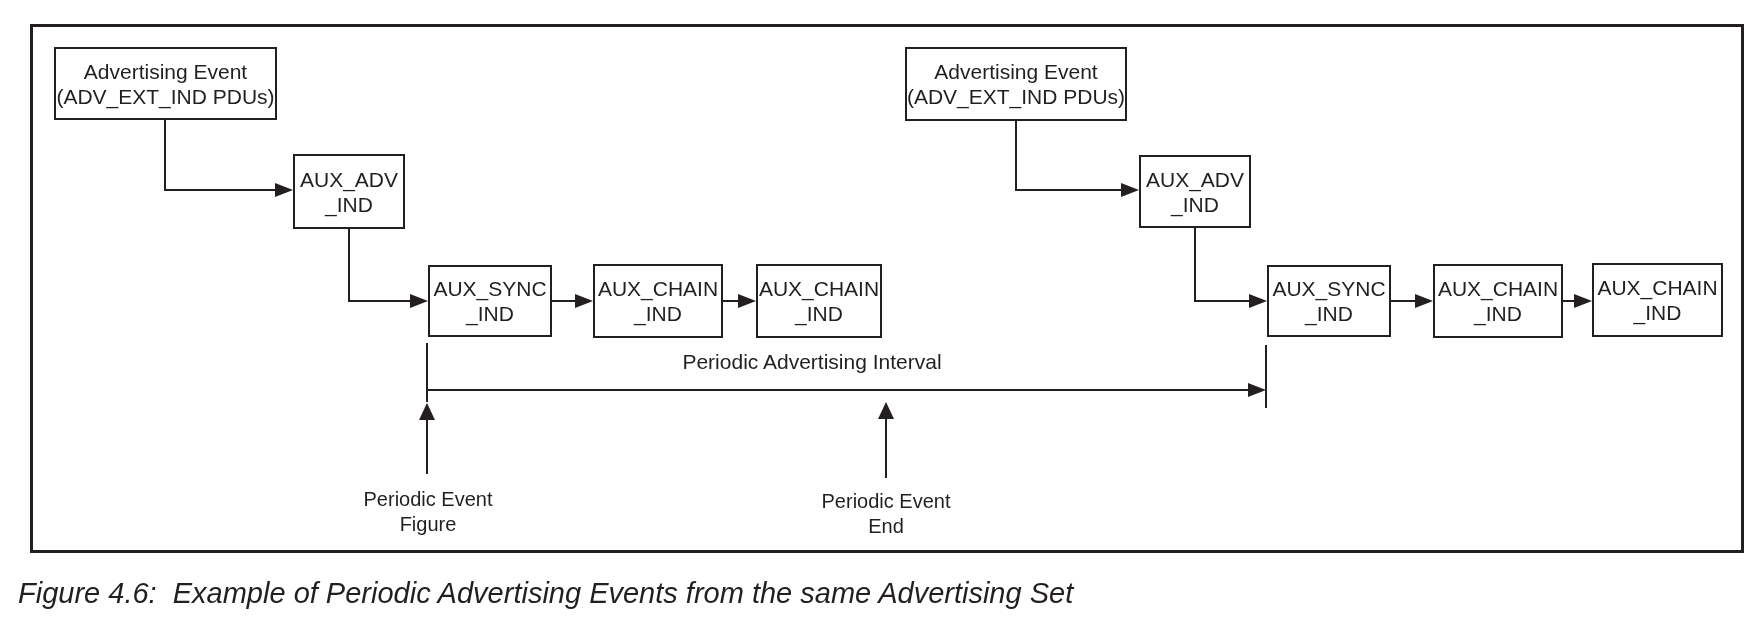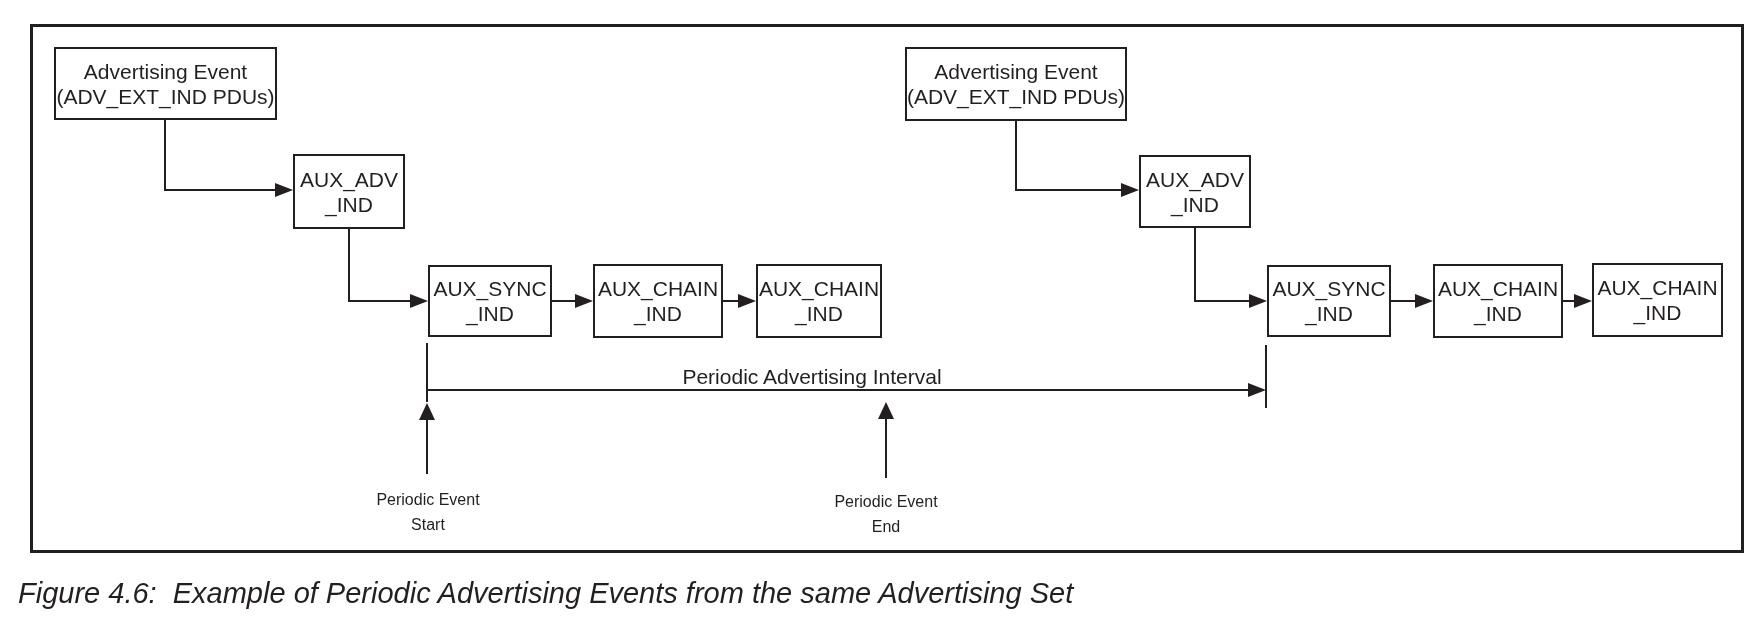--- a/index.html
+++ b/index.html
@@ -40,21 +40,21 @@
     border-left:18px solid var(--line);
   }
   .arrow-up{
     position:absolute;width:0;height:0;
     border-left:8px solid transparent;
     border-right:8px solid transparent;
     border-bottom:17px solid var(--line);
   }
   .label{
     position:absolute;
-    font-size:16px;line-height:25px;
+    font-size:20px;line-height:25px;
     text-align:center;
     transform:translateX(-50%);
     white-space:nowrap;
   }
   .interval-label{
     position:absolute;
     font-size:21px;line-height:24px;
     transform:translateX(-50%);
     white-space:nowrap;
   }
@@ -148,27 +148,27 @@
 
   <div class="node" style="left:1592px;top:263px;width:131px;height:74px;">
     <span>AUX_CHAIN</span>
     <span>_IND</span>
   </div>
 
   <div class="vline" style="left:426px;top:343px;width:2px;height:59px;"></div>
   <div class="vline" style="left:1265px;top:345px;width:2px;height:63px;"></div>
   <div class="hline" style="left:426px;top:389px;width:822px;height:2px;"></div>
   <div class="arrow-right" style="left:1248px;top:383px;"></div>
-  <div class="interval-label" style="left:812px;top:365px;">Periodic Advertising Interval</div>
+  <div class="interval-label" style="left:812px;top:350px;">Periodic Advertising Interval</div>
 
   <div class="arrow-up" style="left:419px;top:403px;"></div>
   <div class="vline" style="left:426px;top:419px;width:2px;height:55px;"></div>
   <div class="label" style="left:428px;top:487px;">
     <div>Periodic Event</div>
-    <div>Start</div>
+    <div>Figure</div>
   </div>
 
   <div class="arrow-up" style="left:878px;top:402px;"></div>
   <div class="vline" style="left:885px;top:418px;width:2px;height:60px;"></div>
   <div class="label" style="left:886px;top:489px;">
     <div>Periodic Event</div>
     <div>End</div>
   </div>
 
   <div class="caption" style="left:18px;top:576px;font-style:italic;">Figure 4.6:  Example of Periodic Advertising Events from the same Advertising Set</div>

